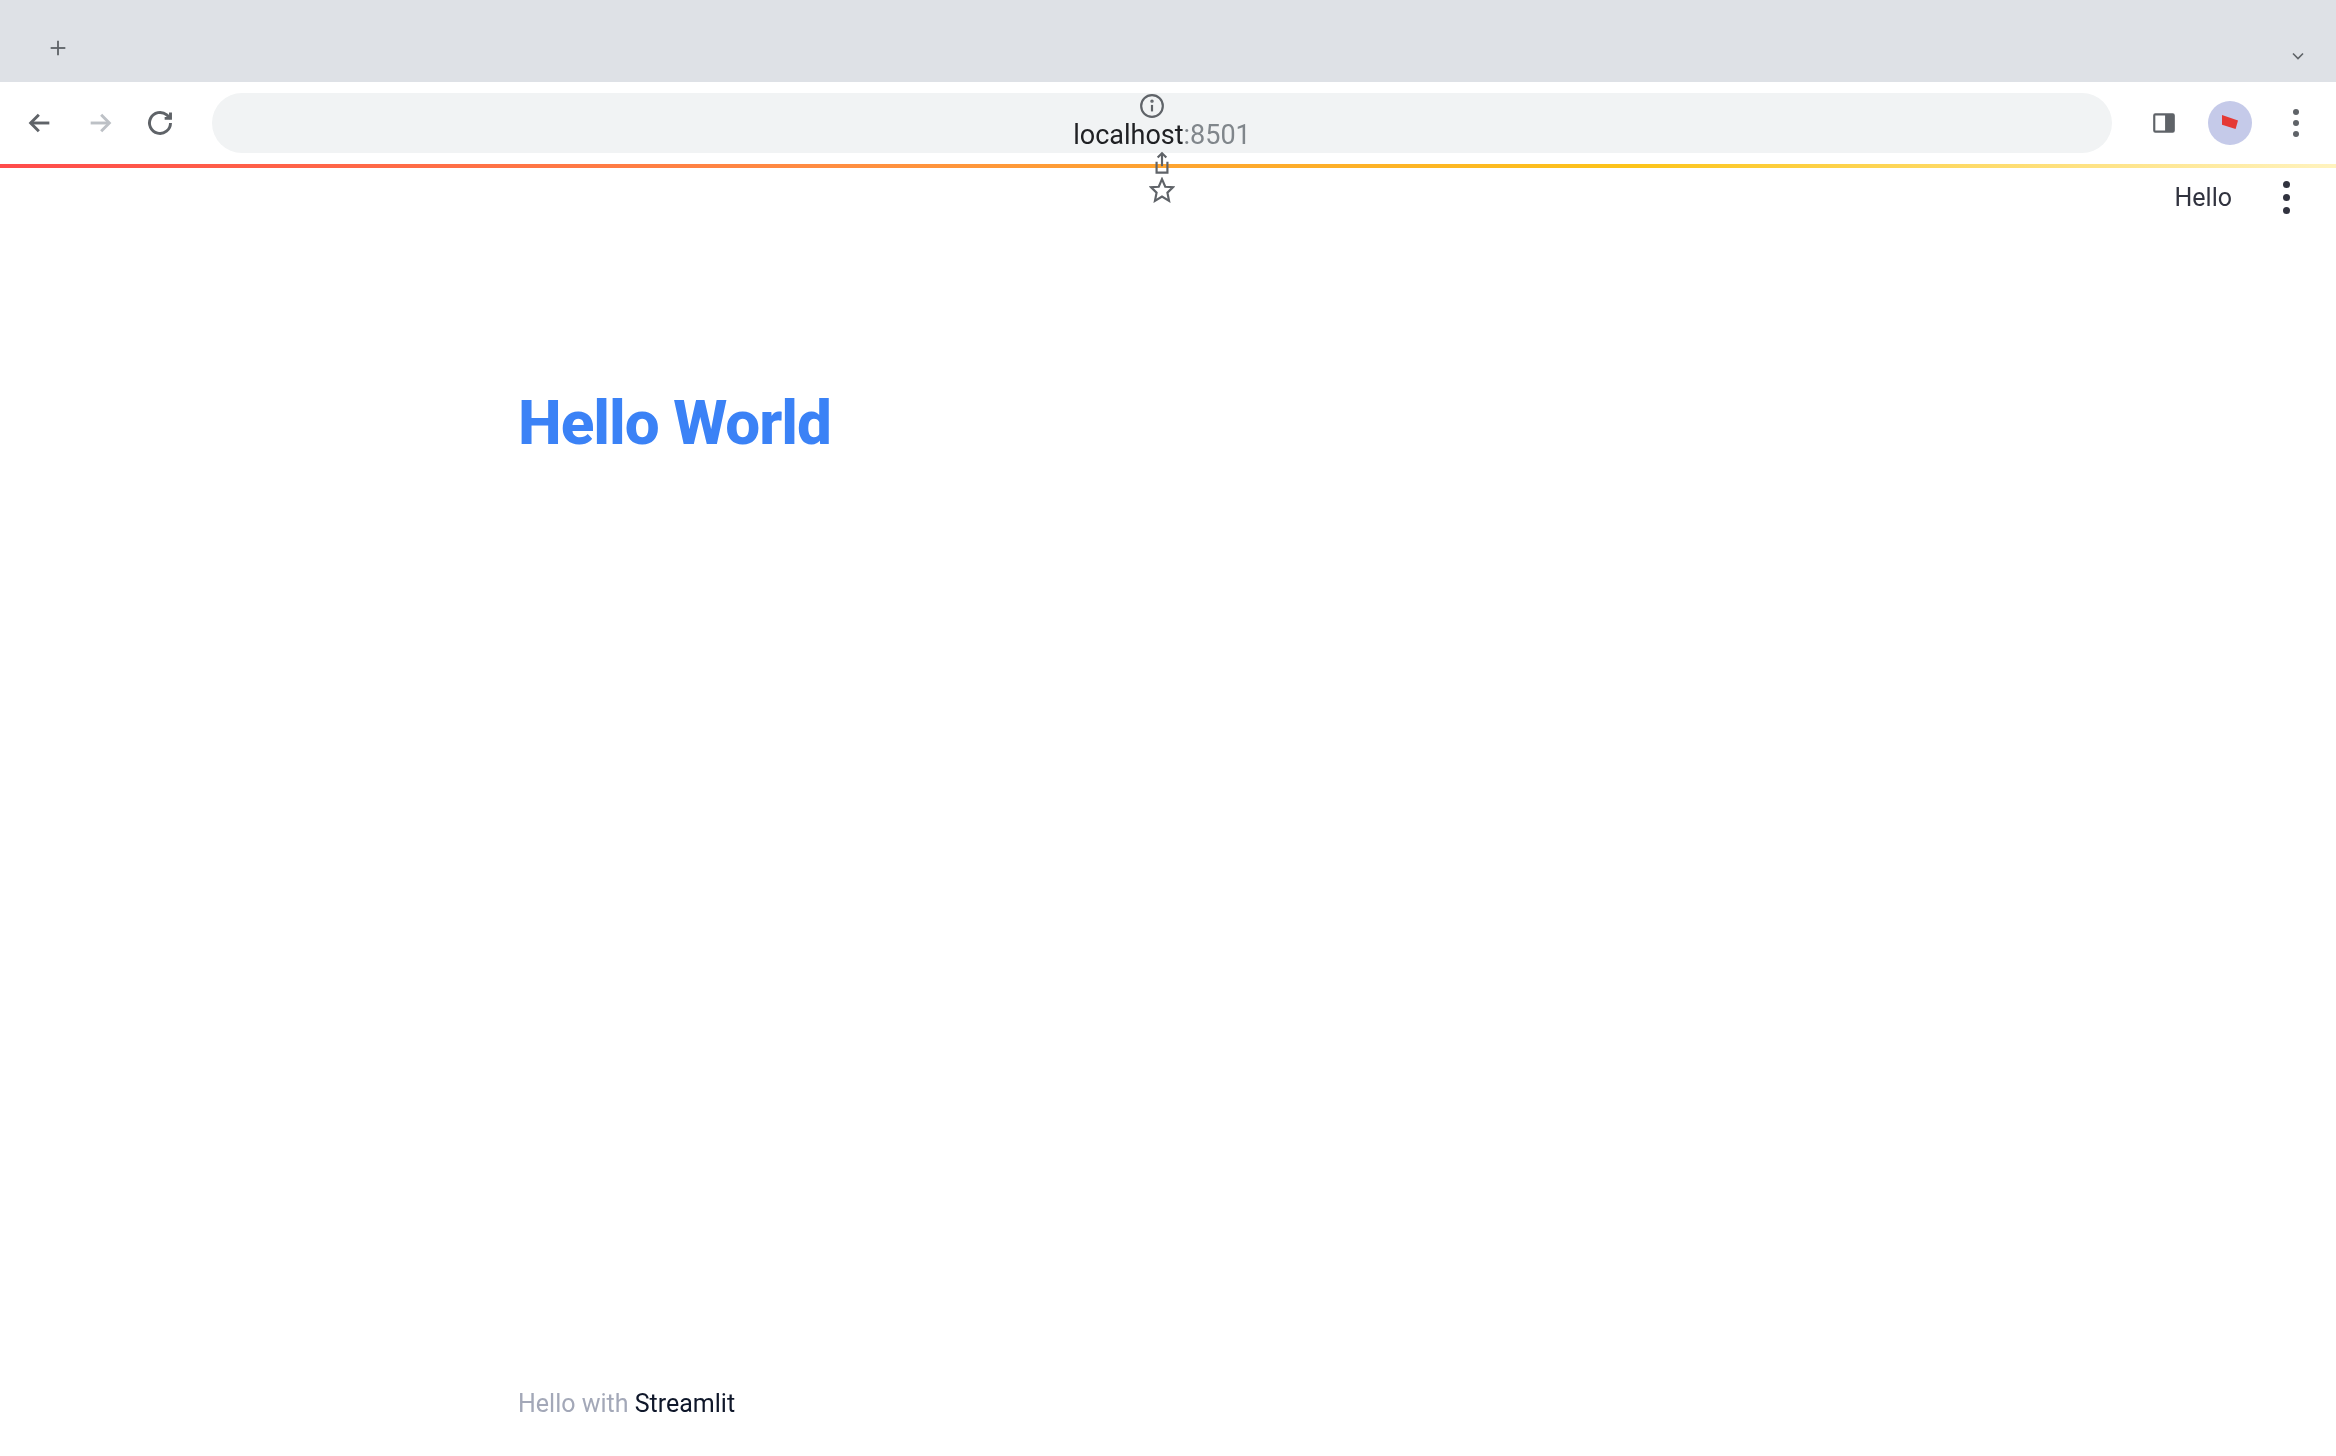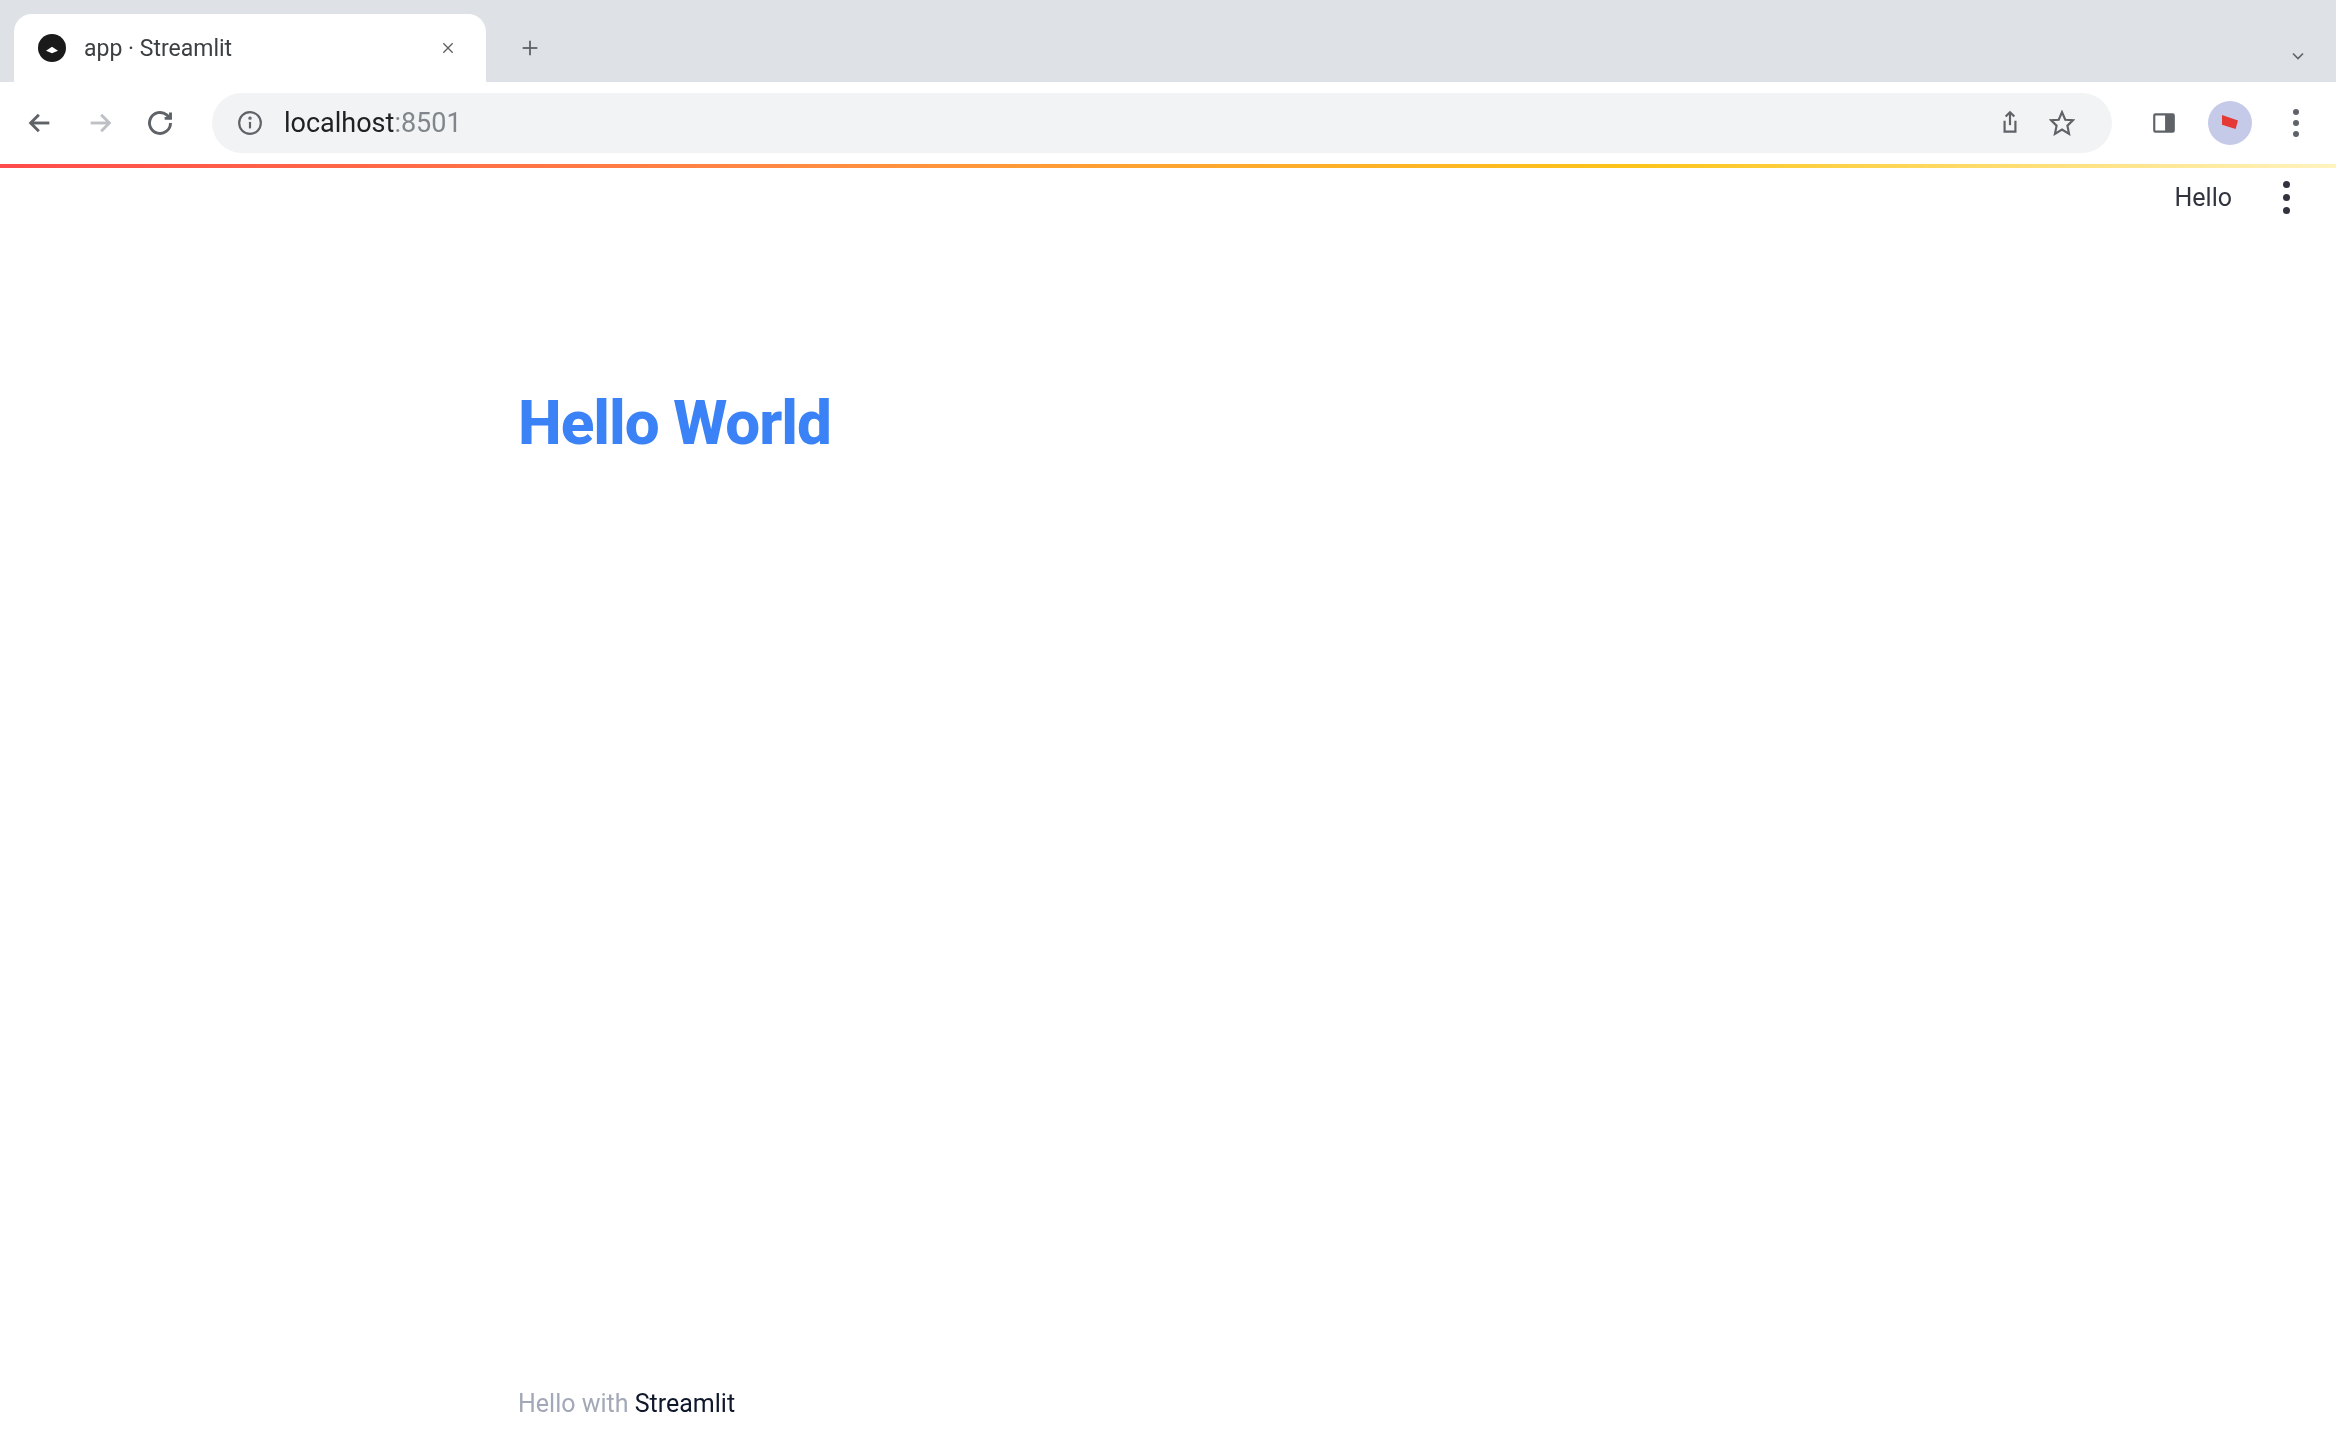--- a/index.html
+++ b/index.html
@@ -161,20 +161,21 @@
     
     .url-bar {
       flex-grow: 1;
       height: 60px;
       background: #f1f3f4;
       border-radius: 30px;
       display: flex;
       align-items: center;
       padding: 0 24px;
       margin: 0 18px;
+      flex-direction: column;
     }
     
     .url-info-icon {
       width: 28px;
       height: 28px;
       display: flex;
       align-items: center;
       justify-content: center;
       margin-right: 20px;
     }
@@ -327,34 +328,20 @@
     
     .footer .brand {
       color: #0f172a;
     }
   </style>
 </head>
 <body>
 
 <div class="browser-chrome">
   <div class="tab-bar">
-    <div class="tab">
-      <div class="tab-favicon">
-        <svg viewBox="0 0 24 24">
-            <path d="M3 16 L12 10 L21 16 L12 20 Z"></path>
-          </svg>
-      </div>
-      <span class="tab-title">app · Streamlit</span>
-      <div class="tab-close">
-        <svg viewBox="0 0 24 24">
-            <line x1="5" y1="5" x2="19" y2="19"></line>
-            <line x1="19" y1="5" x2="5" y2="19"></line>
-          </svg>
-      </div>
-    </div>
     <div class="new-tab">
       <svg viewBox="0 0 24 24">
           <line x1="12" y1="4" x2="12" y2="20"></line>
           <line x1="4" y1="12" x2="20" y2="12"></line>
         </svg>
     </div>
   </div>
   <div class="tab-dropdown">
     <svg viewBox="0 0 24 24">
         <polyline points="6 9 12 15 18 9"></polyline>

